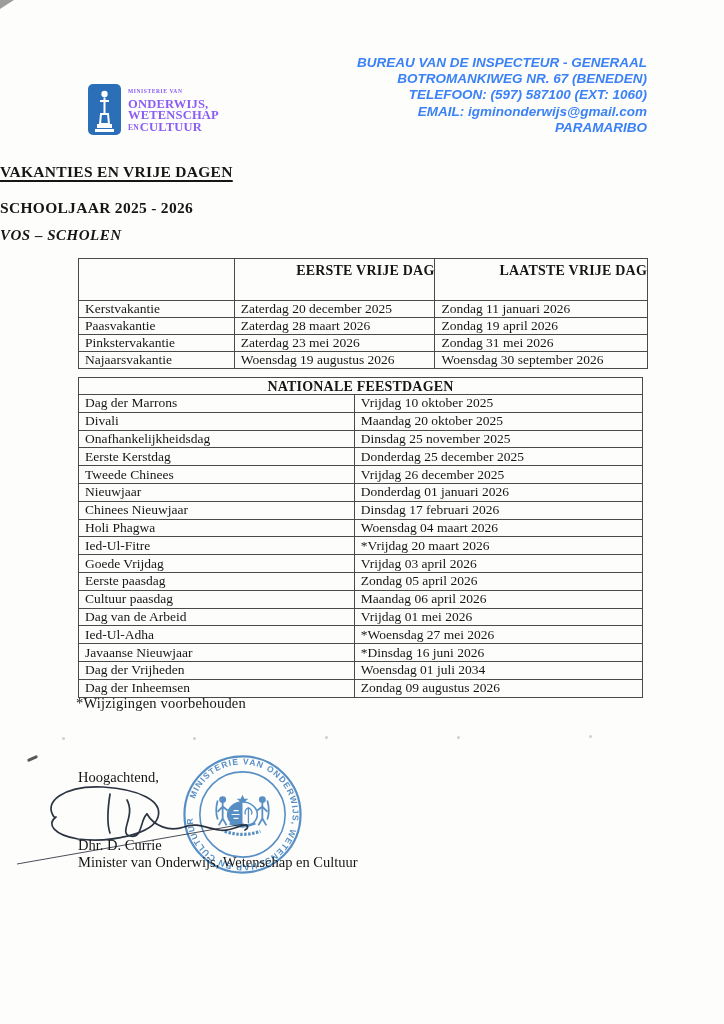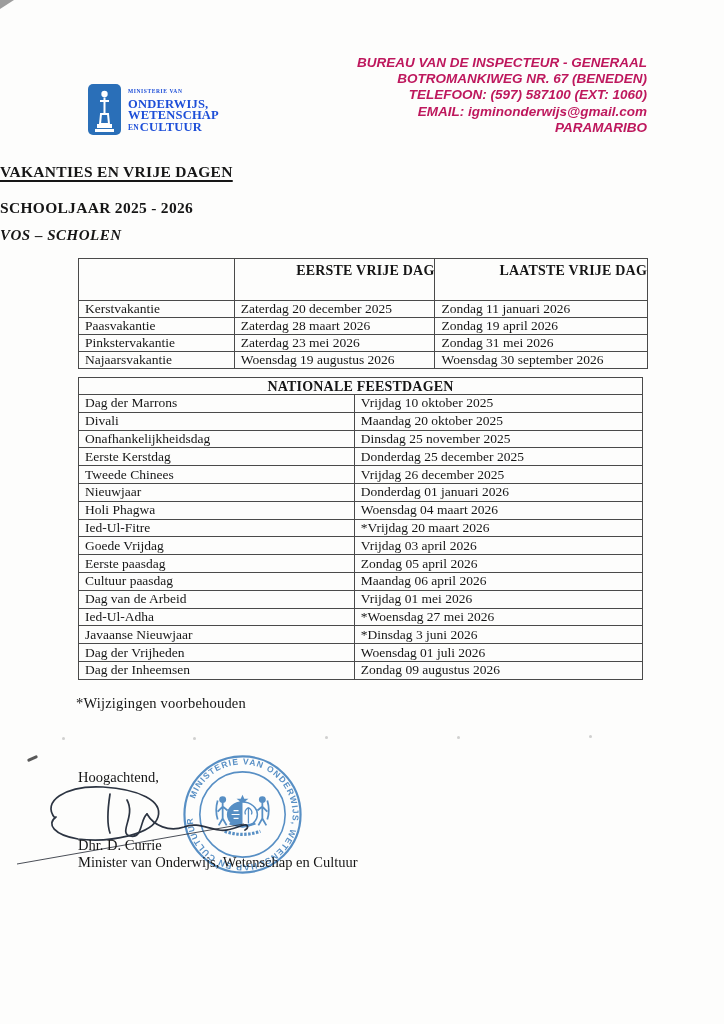--- a/index.html
+++ b/index.html
@@ -4,27 +4,27 @@
 <style>
   html,body{margin:0;padding:0;background:#e8e8e8;}
   .page{
     position:relative;width:724px;height:1024px;margin:0 auto;
     background:#fdfdfc;overflow:hidden;
     font-family:"Liberation Serif","DejaVu Serif",serif;color:#161616;
   }
   
   .logo-box{position:absolute;left:88px;top:84px;width:33px;height:51px;
     background:#2a6fb8;border-radius:5px;}
-  .logo-text{position:absolute;left:128px;top:86px;line-height:11.5px;color:#1d4ed8;}
+  .logo-text{position:absolute;left:128px;top:86px;line-height:11.5px;color:#8b5cf6;}
   .logo-text .small{font-size:5.5px;font-weight:bold;letter-spacing:.6px;display:block;margin-bottom:1px;}
   .logo-text .big{font-size:12.5px;font-weight:bold;letter-spacing:.2px;display:block;}
   .logo-text .tiny-en{font-size:7.5px;font-weight:bold;vertical-align:1px;margin-right:1px;}
   .letterhead{position:absolute;right:77px;top:55px;text-align:right;
     font-family:"Liberation Sans","DejaVu Sans",sans-serif;
-    font-weight:bold;font-style:italic;font-size:13.5px;line-height:16.2px;color:#be185d;}
+    font-weight:bold;font-style:italic;font-size:13.5px;line-height:16.2px;color:#3b82f6;}
   .title-main{position:absolute;left:0;right:0;top:163px;font-size:15.5px;font-weight:bold;
     text-decoration:underline;text-underline-offset:3px;text-decoration-thickness:1.5px;letter-spacing:.3px;}
   .title-year{position:absolute;left:0;right:0;top:199px;font-size:15.5px;font-weight:bold;letter-spacing:.3px;}
   .title-school{position:absolute;left:0;right:0;top:227px;font-size:15px;font-weight:bold;font-style:italic;letter-spacing:.5px;}
   
   table{border-collapse:collapse;position:absolute;background:transparent;}
   td,th{border:1px solid #4a4a4a;font-size:13.5px;font-weight:normal;
     padding:0 0 1px 6px;text-align:left;vertical-align:middle;line-height:15px;}
   .tbl-vacations{left:78px;top:258px;width:570px;}
   .tbl-vacations th{font-weight:bold;text-align:right;vertical-align:top;padding-top:4px;height:36px;font-size:14px;letter-spacing:.2px;}
@@ -135,20 +135,24 @@
         </tr>
     <tr>
           <td>Tweede Chinees</td>
           <td>Vrijdag 26 december 2025</td>
         </tr>
     <tr>
           <td>Nieuwjaar</td>
           <td>Donderdag 01 januari 2026</td>
         </tr>
     <tr>
+          <td>Chinees Nieuwjaar</td>
+          <td>Dinsdag 17 februari 2026</td>
+        </tr>
+    <tr>
           <td>Holi Phagwa</td>
           <td>Woensdag 04 maart 2026</td>
         </tr>
     <tr>
           <td>Ied-Ul-Fitre</td>
           <td>*Vrijdag 20 maart 2026</td>
         </tr>
     <tr>
           <td>Goede Vrijdag</td>
           <td>Vrijdag 03 april 2026</td>
@@ -164,25 +168,25 @@
     <tr>
           <td>Dag van de Arbeid</td>
           <td>Vrijdag 01 mei 2026</td>
         </tr>
     <tr>
           <td>Ied-Ul-Adha</td>
           <td>*Woensdag 27 mei 2026</td>
         </tr>
     <tr>
           <td>Javaanse Nieuwjaar</td>
-          <td>*Dinsdag 3 juni 2026</td>
+          <td>*Dinsdag 16 juni 2026</td>
         </tr>
     <tr>
           <td>Dag der Vrijheden</td>
-          <td>Woensdag 01 juli 2026</td>
+          <td>Woensdag 01 juli 2034</td>
         </tr>
     <tr>
           <td>Dag der Inheemsen</td>
           <td>Zondag 09 augustus 2026</td>
         </tr>
   </tbody>
     </table>
 
   <div class="footnote">*Wijzigingen voorbehouden</div>
 

